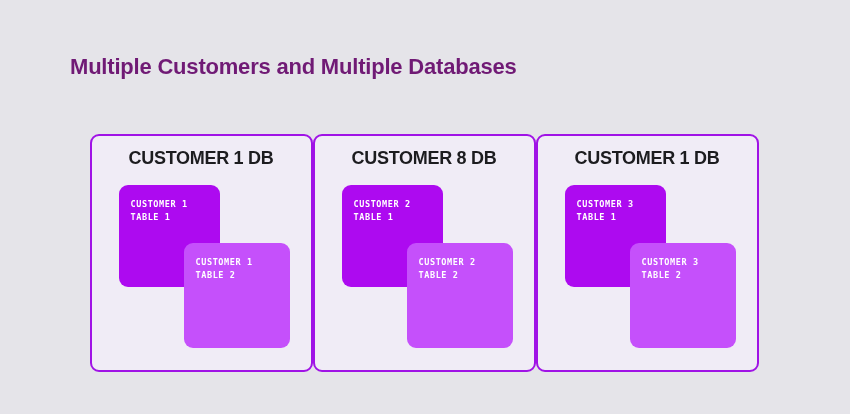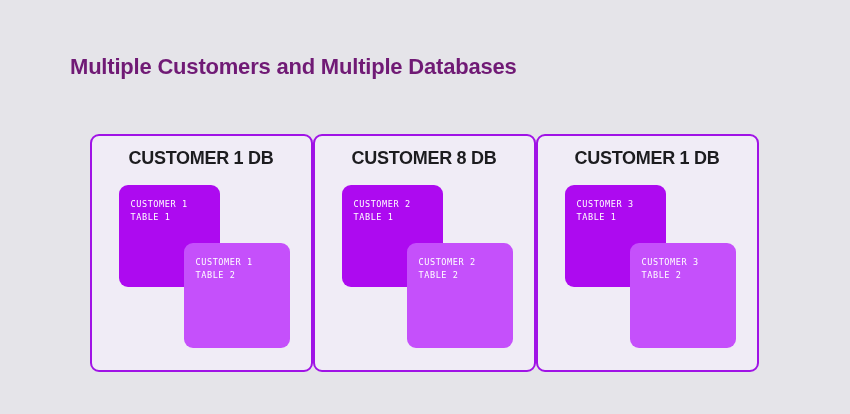--- a/index.html
+++ b/index.html
@@ -80,20 +80,21 @@
   .table-box {
     position: absolute;
     box-sizing: border-box;
     border-radius: 9px;
     padding: 13px 0 0 12px;
     font-family: "DejaVu Sans Mono", "Liberation Mono", monospace;
     font-size: 8.5px;
     line-height: 13px;
     letter-spacing: 0.6px;
     color: #ffffff;
+    font-weight: bold;
   }
   .table-box .ln {
     display: block;
     white-space: nowrap;
   }
 
   .table-box.primary {
     left: 27px;
     top: 49px;
     width: 101px;

